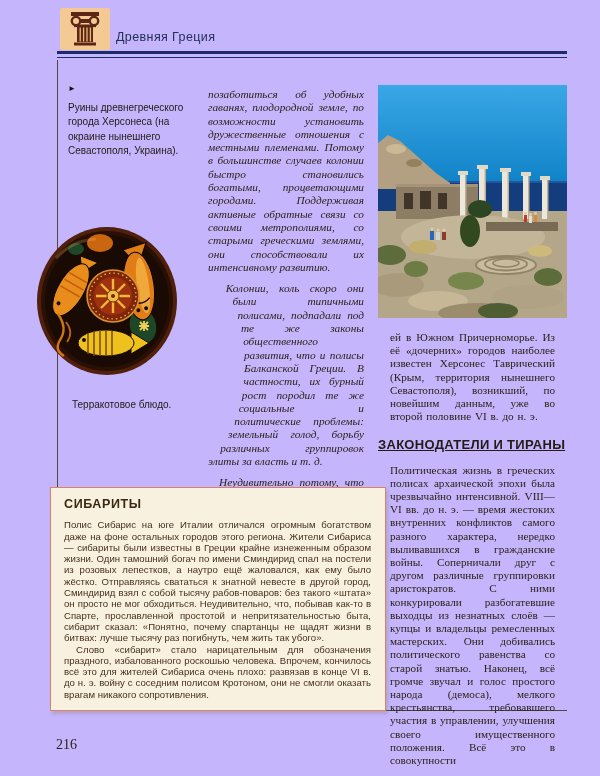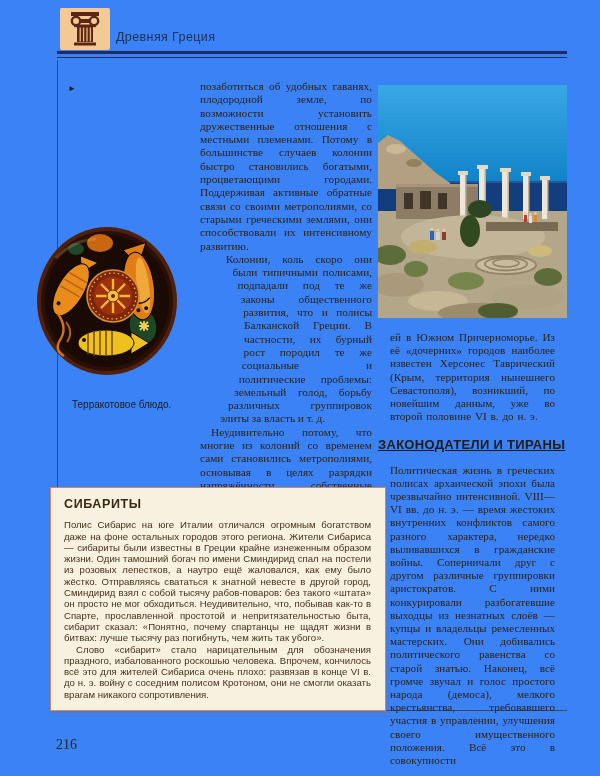--- a/index.html
+++ b/index.html
@@ -1,18 +1,18 @@
 <!DOCTYPE html>
 <html><head>
 <meta charset="utf-8">
 <style>
   html,body{margin:0;padding:0;background:#e8e4da;}
   .page{
     position:relative;width:600px;height:776px;margin:0 auto;
-    background:#3b82f6;overflow:hidden;
+    background:#c4b5fd;overflow:hidden;
     font-family:"Liberation Serif","DejaVu Serif",serif;color:#2d2318;
   }
   
   .icon-box{position:absolute;left:60px;top:8px;width:50px;height:42px;
     background:#f4c993;border-radius:2px;display:flex;align-items:center;justify-content:center;}
   .header-title{position:absolute;left:116px;top:30px;
     font-family:"Liberation Sans",sans-serif;font-size:12.5px;letter-spacing:.4px;color:#223056;}
   .rule-double{position:absolute;left:57px;top:51px;width:510px;height:7px;
     border-top:3px solid #1d2b66;border-bottom:1px solid #1d2b66;box-sizing:border-box;}
   .rule-left{position:absolute;left:57px;top:60px;width:1px;height:650px;background:#4c4740;}
@@ -21,21 +21,21 @@
   
   .side-caption{position:absolute;left:68px;top:82px;width:118px;
     font-family:"Liberation Sans",sans-serif;font-size:10px;line-height:14.2px;color:#201a12;}
   .side-caption .marker{display:block;font-size:8px;margin-bottom:5px;color:#17120c;}
   .plate-figure{position:absolute;left:36px;top:226px;width:142px;height:150px;}
   .plate-caption{position:absolute;left:72px;top:398px;width:110px;
     font-family:"Liberation Sans",sans-serif;font-size:10px;line-height:14px;color:#201a12;}
   
   .main-col{position:absolute;left:200px;top:80px;width:172px;
     font-size:11.3px;line-height:13.3px;text-align:justify;}
-  .main-col p{margin:0;}
+  .main-col p{margin:8px;font-style:italic;}
   .main-col p + p{text-indent:11px;}
   .plate-intrude{float:left;width:46px;height:168px;
     shape-outside:circle(132px at -94px 82px);shape-margin:6px;}
   
   .right-col{position:absolute;left:378px;top:85px;width:189px;
     font-size:11.2px;line-height:13.2px;text-align:justify;}
   .right-col p{margin:12px;}
   .photo{width:189px;height:233px;display:block;margin-bottom:13px;}
   .spaced{word-spacing:1px;}
   .section-heading{margin:15px 0 9px 0;
@@ -74,20 +74,21 @@
     </svg>
   </div>
   <div class="header-title">Древняя Греция</div>
   <div class="rule-double"></div>
   <div class="rule-left"></div>
   <div class="rule-bottom"></div>
   <div class="page-number">216</div>
 
   <div class="side-caption">
     <span class="marker">►</span>
+    <span>Руины древнегреческого города Херсонеса (на окраине нынешнего Севастополя, Украина).</span>
   </div>
 
   <div class="plate-figure">
     <svg width="142" height="150" viewBox="0 0 142 150">
       <ellipse cx="71" cy="75" rx="70" ry="74" fill="#51200b"></ellipse>
       <ellipse cx="71" cy="75" rx="66" ry="70" fill="#2a1004"></ellipse>
       <ellipse cx="71" cy="75" rx="62" ry="66" fill="#190b03"></ellipse>
       <ellipse cx="64" cy="17" rx="13" ry="9" fill="#c9660f"></ellipse>
       <ellipse cx="40" cy="23" rx="8" ry="6" fill="#1d4726"></ellipse>
       <ellipse cx="107" cy="100" rx="13" ry="17" fill="#1d4726" transform="rotate(-14 107 100)"></ellipse>

